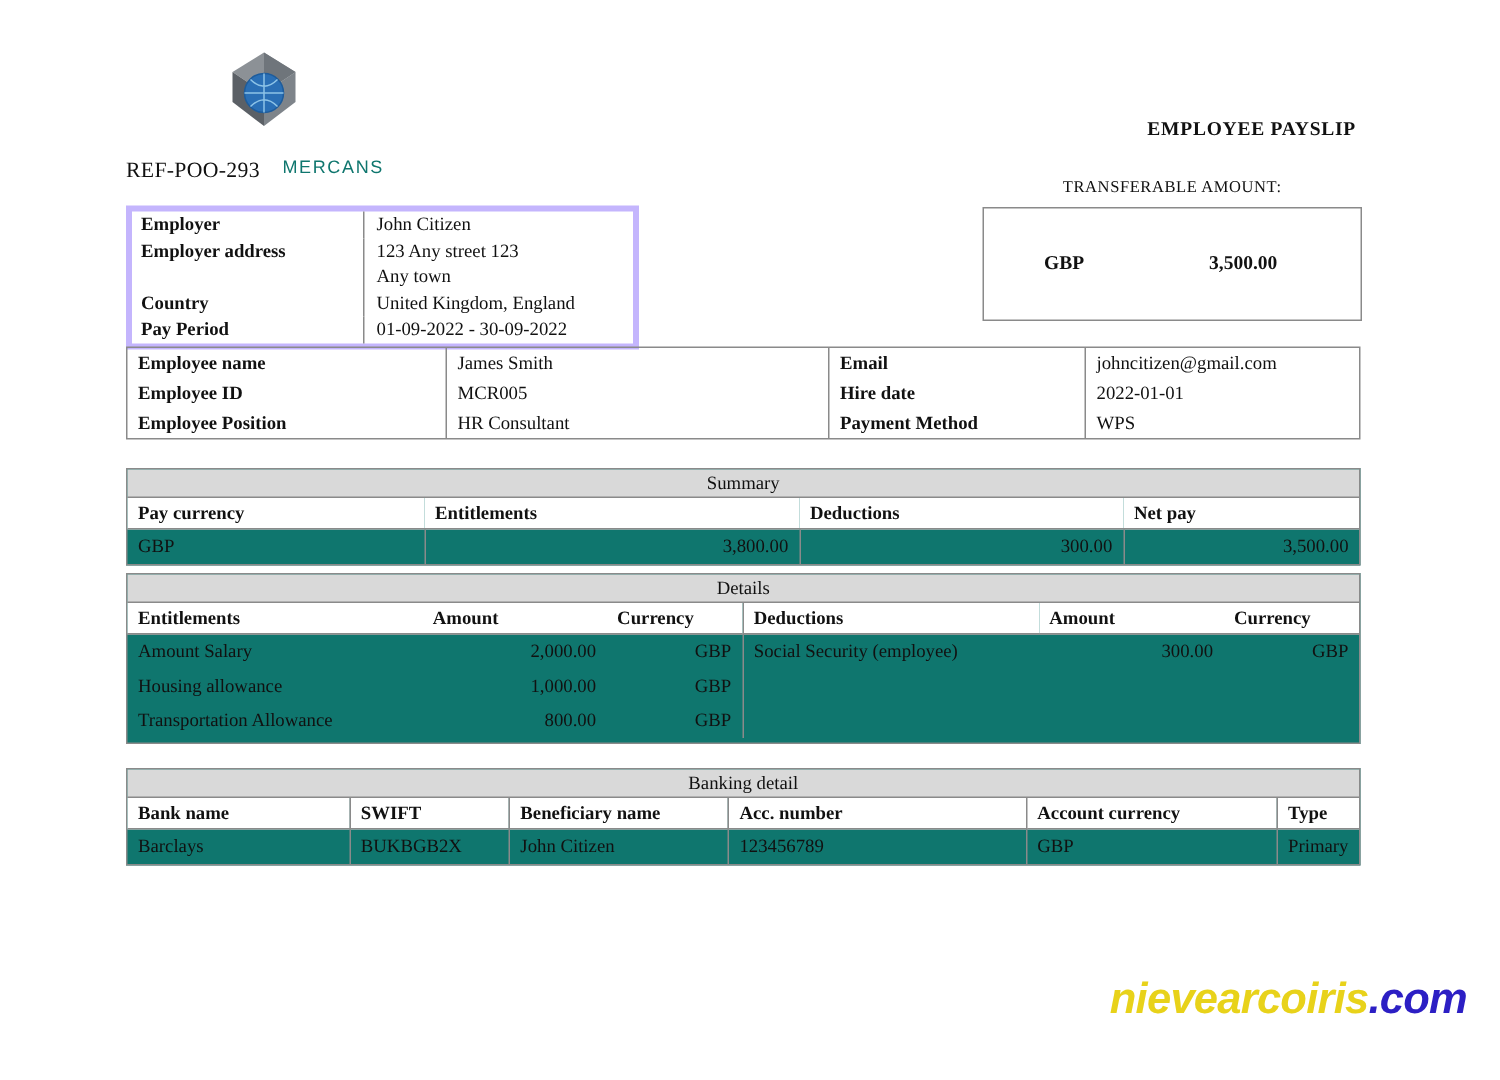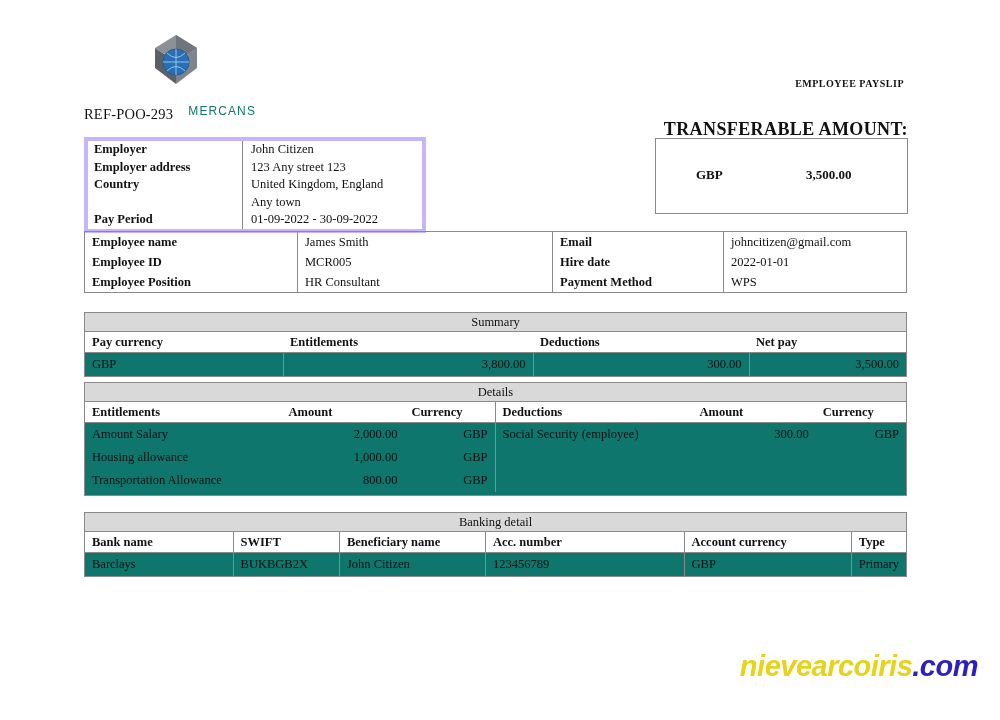--- a/index.html
+++ b/index.html
@@ -53,31 +53,31 @@
     font-size: 14.5px;
     letter-spacing: 0.2px;
   }
 
   
   .doc-title {
     position: absolute;
     right: 96px;
     top: 78px;
     font-weight: bold;
-    font-size: 10px;
+    font-size: 13px;
     letter-spacing: 0.5px;
   }
   .transfer-label {
     position: absolute;
     left: 655px;
     top: 119px;
     width: 253px;
-    text-align: right;
-    font-weight: bold;
-    font-size: 18px;
+    text-align: center;
+    font-weight: normal;
+    font-size: 11px;
     letter-spacing: 0.4px;
   }
   .transfer-box {
     position: absolute;
     left: 655px;
     top: 138px;
     width: 251px;
     height: 74px;
     border: 1px solid #8a8a8a;
     background: #ffffff;
@@ -272,26 +272,26 @@
       <tbody>
         <tr>
           <td class="k">Employer</td>
           <td class="v">John Citizen</td>
         </tr>
         <tr>
           <td class="k">Employer address</td>
           <td class="v">123 Any street 123</td>
         </tr>
         <tr>
+          <td class="k"></td>
+          <td class="v">Any town</td>
+        </tr>
+        <tr>
           <td class="k">Country</td>
           <td class="v">United Kingdom, England</td>
-        </tr>
-        <tr>
-          <td class="k"></td>
-          <td class="v">Any town</td>
         </tr>
         <tr>
           <td class="k">Pay Period</td>
           <td class="v">01-09-2022 - 30-09-2022</td>
         </tr>
       </tbody>
     </table>
   </div>
 
   <div class="employee-box">

